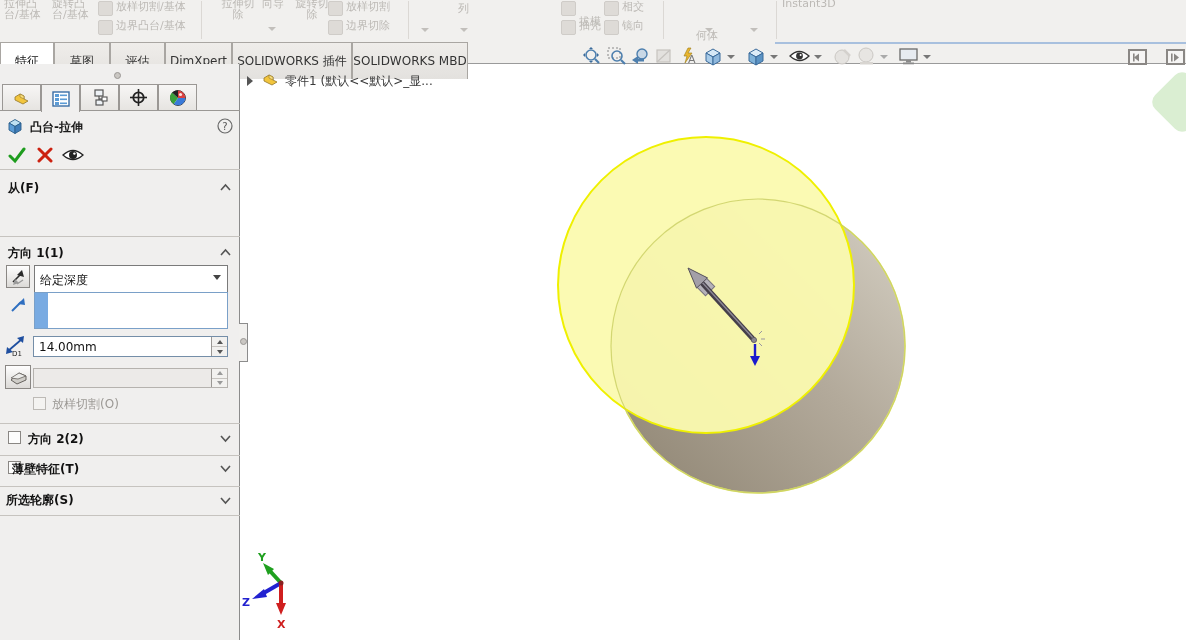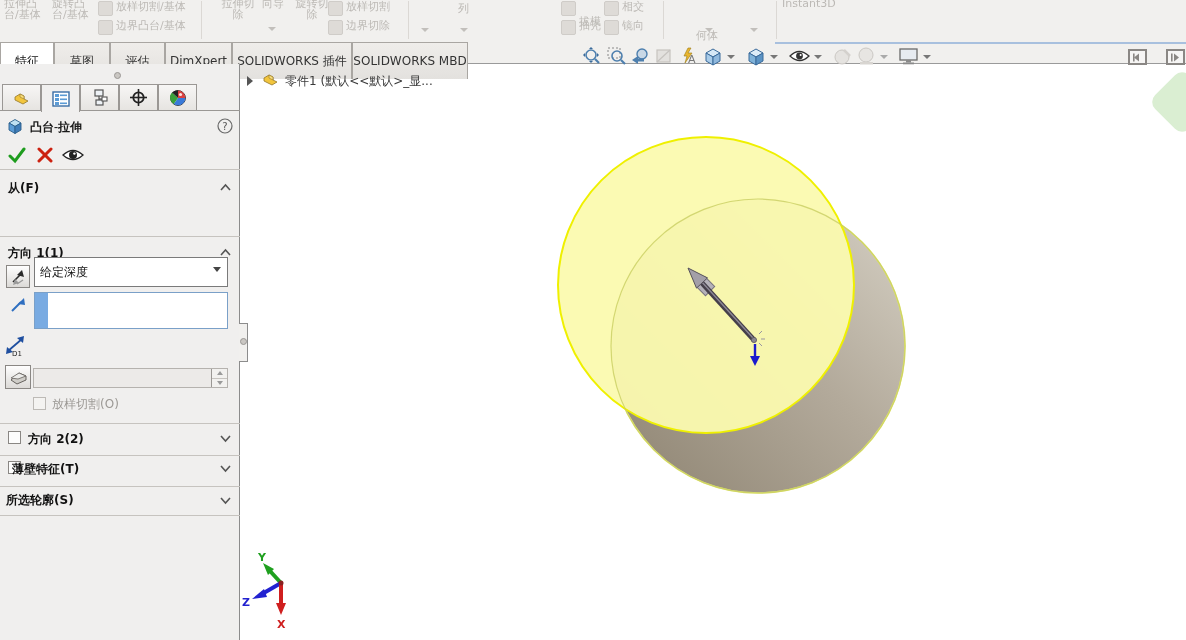--- a/index.html
+++ b/index.html
@@ -21,21 +21,21 @@
   .tab.active{background:#ffffff;color:#111;}
   .tabline{left:0;top:63px;width:1186px;height:1px;background:#9a9a9a;}
   .docline{left:775px;top:42px;width:411px;height:2px;background:#8fb0d8;opacity:.75;}
   
   .panel{left:0;top:64px;width:240px;height:576px;background:#f0efee;border-right:1px solid #8c8c8c;box-sizing:border-box;}
   .dot{width:5px;height:5px;border-radius:50%;background:#cac7c3;border:1px solid #9a9794;}
   .mtab{top:84px;height:27px;width:39px;border:1px solid #9a9794;box-sizing:border-box;
         background:linear-gradient(#f7f6f5,#e6e4e1);display:flex;align-items:center;justify-content:center;}
   .mtab.active{background:#f0efee;border-bottom:none;height:28px;z-index:3;}
   .mtabline{left:0;top:110px;width:240px;height:1px;background:#9a9794;z-index:1;}
-  .pmtitle{font-size:12px;font-weight:bold;color:#1a1a1a;font-family:Liberation Serif, serif;}
+  .pmtitle{font-size:12px;font-weight:bold;color:#1a1a1a;}
   .divider{left:0;width:240px;height:1px;background:#c6c3bf;}
   .seclbl{font-size:12px;font-weight:bold;color:#111;white-space:nowrap;}
   .combo{background:#fff;border:1px solid #7a7a7a;box-sizing:border-box;font-size:12px;color:#111;
          display:flex;align-items:center;padding-left:5px;}
   .combo .caret{position:absolute;right:6px;top:9px;width:0;height:0;
          border-left:4px solid transparent;border-right:4px solid transparent;border-top:5px solid #444;}
   .spin{background:#fff;border:1px solid #748ea8;box-sizing:border-box;font-size:12px;color:#111;
         display:flex;align-items:center;padding-left:5px;}
   .spin.disabled{background:#eceae8;border-color:#b5b2ae;}
   .spincol{position:absolute;right:0;top:0;width:15px;height:100%;border-left:1px solid #9a9794;
@@ -339,38 +339,49 @@
     <polyline points="2,7 6.5,2 11,7" fill="none" stroke="#555" stroke-width="1.6"></polyline>
   </svg>
   <div class="abs pmbtn" style="left:6px;top:265px;width:24px;height:23px;">
     <svg width="18" height="18">
       <path d="M4 14L12 6" stroke="#2a2a2a" stroke-width="1.6"></path>
         <polygon points="13,2 15,9 8,7" fill="#2a2a2a"></polygon>
       <path d="M14 12L8 16" stroke="#9a9a9a" stroke-width="1.4"></path>
         <polygon points="4,17 6,11 10,15" fill="#9a9a9a"></polygon>
     </svg>
   </div>
-  <div class="abs combo" style="left:34px;top:257px;width:194px;height:30px;">
+  <div class="abs combo" style="left:34px;top:265px;width:194px;height:30px;">
     <span>给定深度</span>
     <div class="caret"></div>
   </div>
   <svg class="abs" style="left:9px;top:296px;" width="18" height="18">
     <line x1="3" y1="15" x2="12" y2="6" stroke="#2f6fc0" stroke-width="2"></line>
     <polygon points="15,2 16,9 9,8" fill="#2f6fc0"></polygon>
   </svg>
   <div class="abs" style="left:34px;top:292px;width:194px;height:37px;background:#fff;border:1px solid #7aa0c8;box-sizing:border-box;">
     <div style="position:absolute;left:0;top:0;width:13px;height:100%;background:#79abe2;"></div>
     <span></span>
   </div>
   <svg class="abs" style="left:3px;top:335px;" width="26px" height="22">
     <line x1="5" y1="16" x2="19" y2="4" stroke="#1f4fa0" stroke-width="1.8"></line>
     <polygon points="3,19 4,12 10,17" fill="#1f4fa0"></polygon>
     <polygon points="21,1 20,8 14,3" fill="#1f4fa0"></polygon>
     <text x="9" y="21" font-size="7" fill="#222" font-family="DejaVu Sans">D1</text>
   </svg>
+  <div class="abs spin" style="left:33px;top:336px;width:195px;height:21px;">
+    <span>14.00mm</span>
+    <div class="spincol">
+      <div class="spinbtn">
+          <div class="tri-up"></div>
+        </div>
+      <div class="spinbtn">
+          <div class="tri-dn"></div>
+        </div>
+    </div>
+  </div>
   <div class="abs pmbtn" style="left:5px;top:365px;width:26px;height:24px;">
     <svg width="20" height="18">
       <path d="M3 12l8-7 7 3v4l-9 4z" fill="#cfcdc8" stroke="#66625e" stroke-width="1"></path>
       <path d="M11 5l7 3-8 3-7-1z" fill="#ececea" stroke="#66625e" stroke-width="0.8"></path>
     </svg>
   </div>
   <div class="abs spin disabled" style="left:33px;top:368px;width:195px;height:20px;">
     <span></span>
     <div class="spincol">
       <div class="spinbtn">

